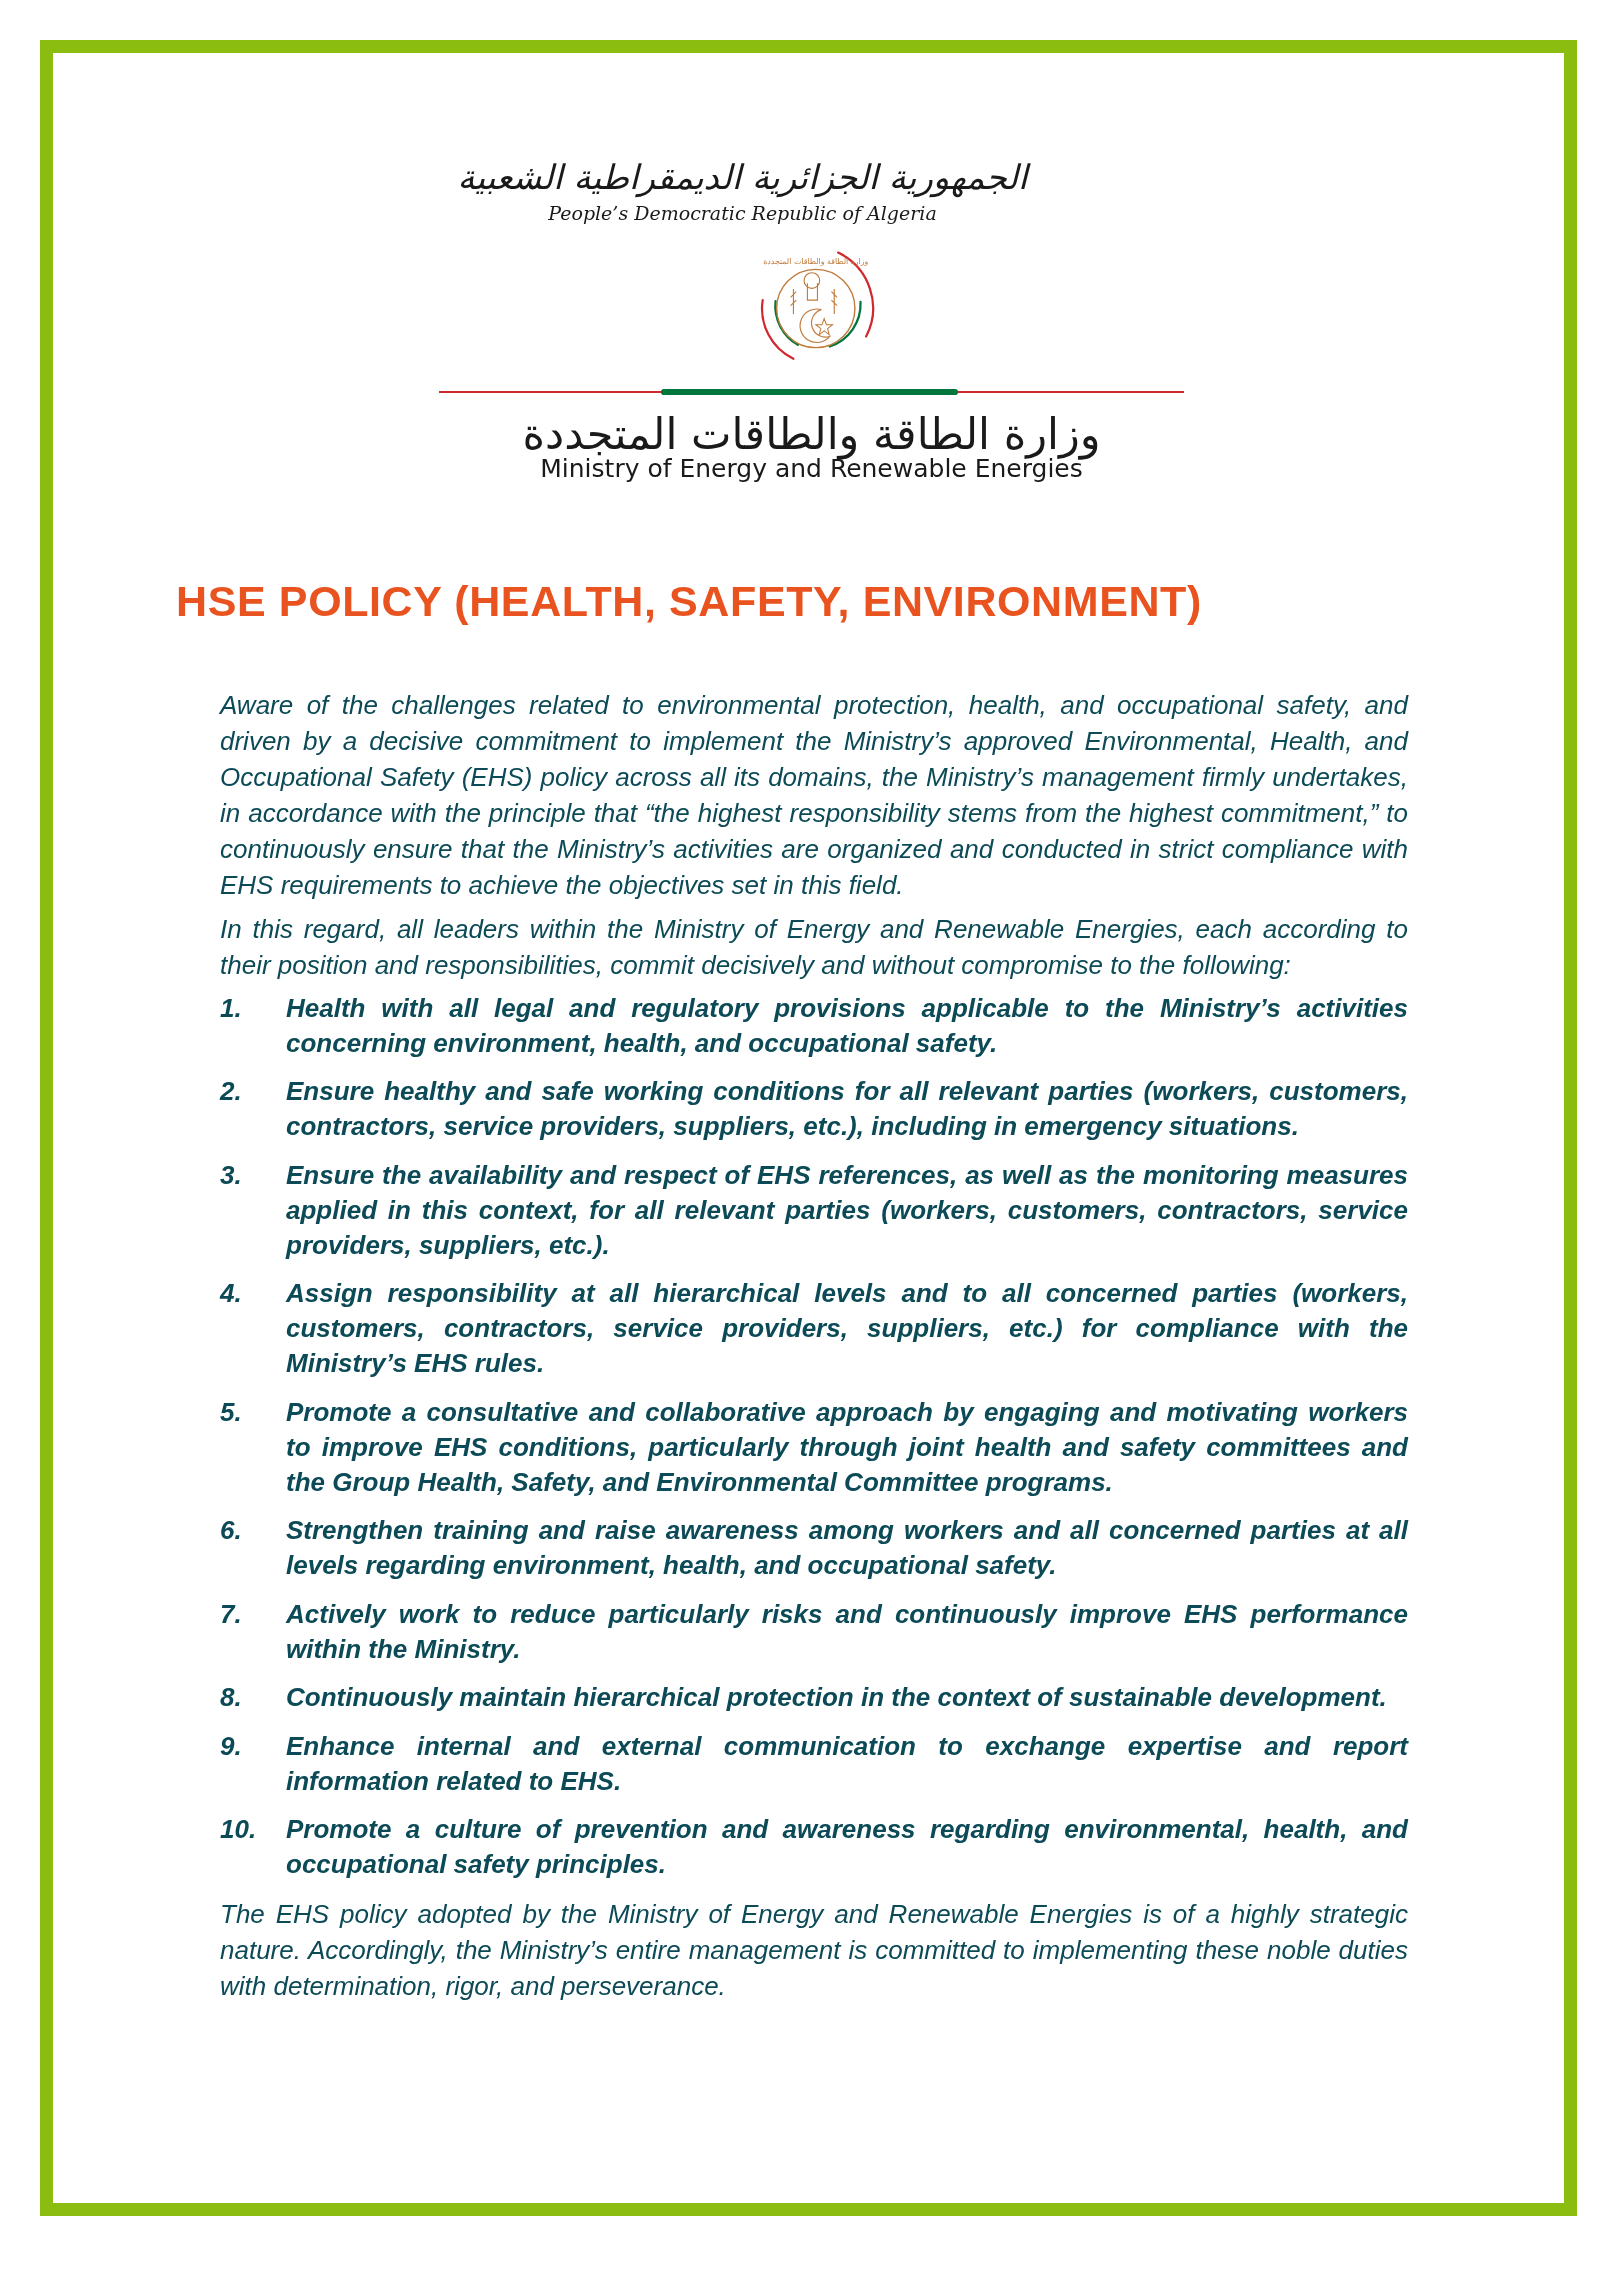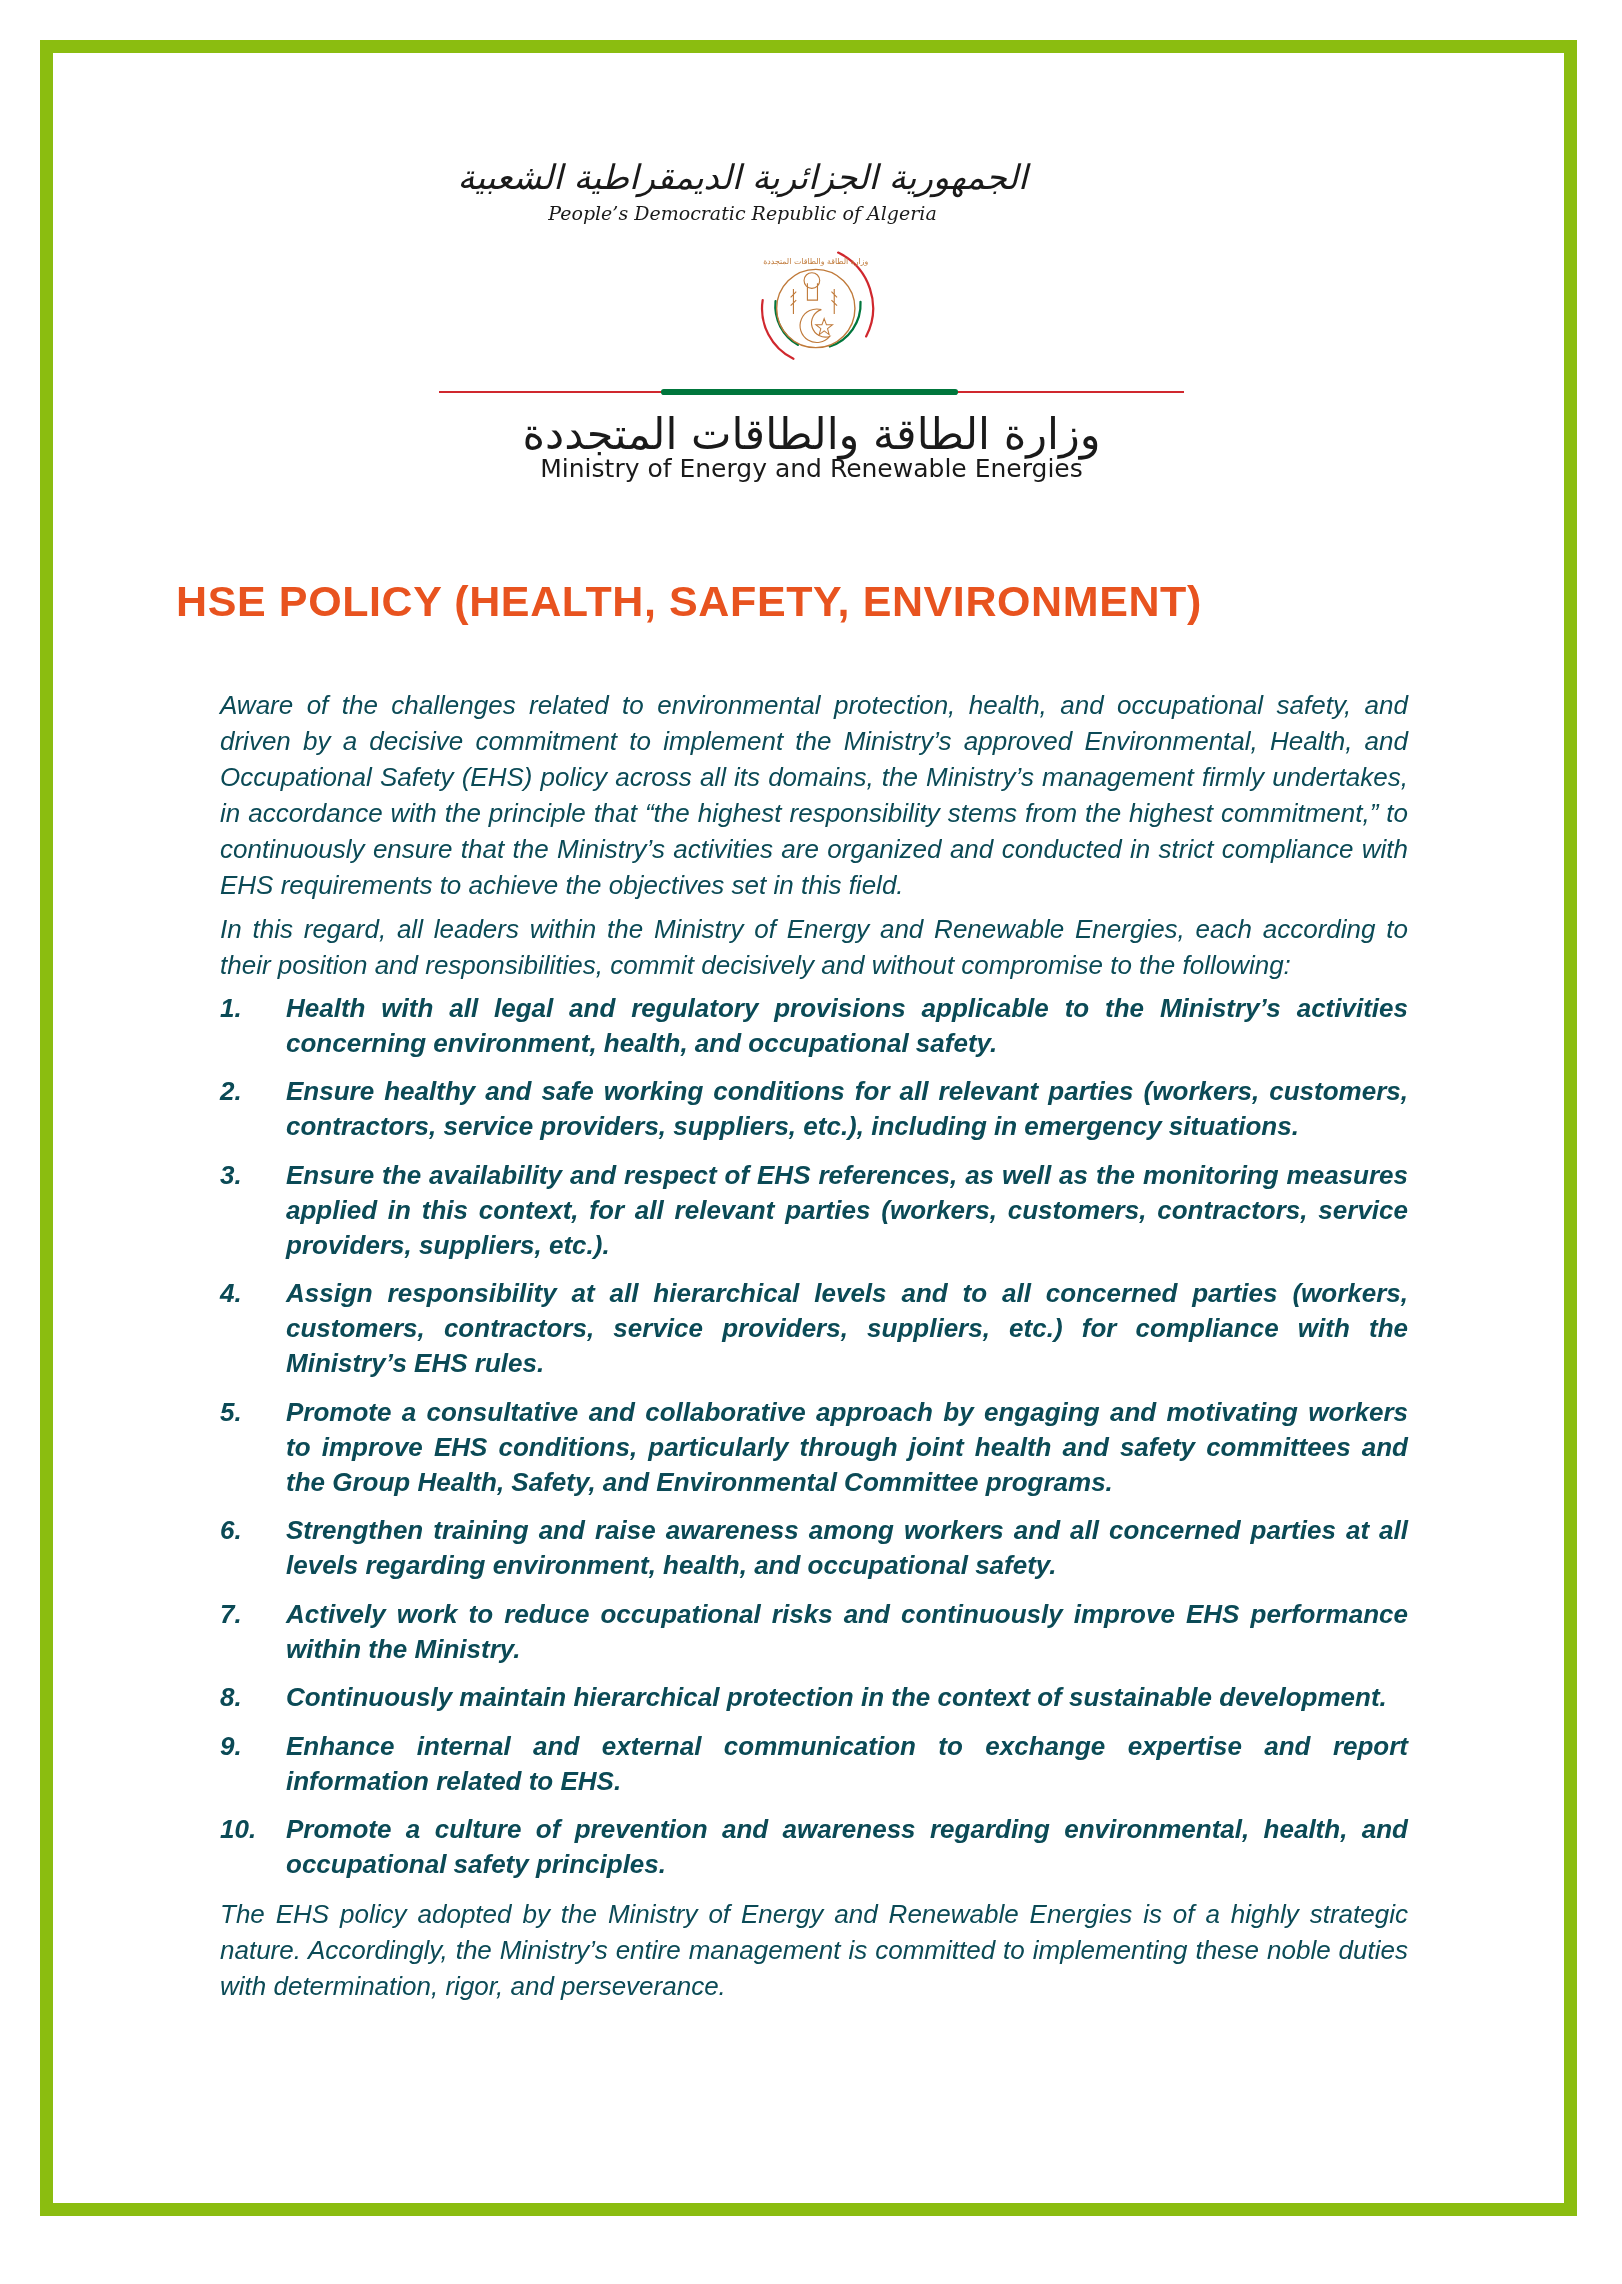--- a/index.html
+++ b/index.html
@@ -96,21 +96,21 @@
     <li>
         <span class="num">5.</span>
         <span class="txt">Promote a consultative and collaborative approach by engaging and motivating workers to improve EHS conditions, particularly through joint health and safety committees and the Group Health, Safety, and Environmental Committee programs.</span>
       </li>
     <li>
         <span class="num">6.</span>
         <span class="txt">Strengthen training and raise awareness among workers and all concerned parties at all levels regarding environment, health, and occupational safety.</span>
       </li>
     <li>
         <span class="num">7.</span>
-        <span class="txt">Actively work to reduce occupational risks and continuously improve EHS performance within the Ministry.</span>
+        <span class="txt">Actively work to reduce particularly risks and continuously improve EHS performance within the Ministry.</span>
       </li>
     <li>
         <span class="num">8.</span>
         <span class="txt">Continuously maintain hierarchical protection in the context of sustainable development.</span>
       </li>
     <li>
         <span class="num">9.</span>
         <span class="txt">Enhance internal and external communication to exchange expertise and report information related to EHS.</span>
       </li>
     <li>

